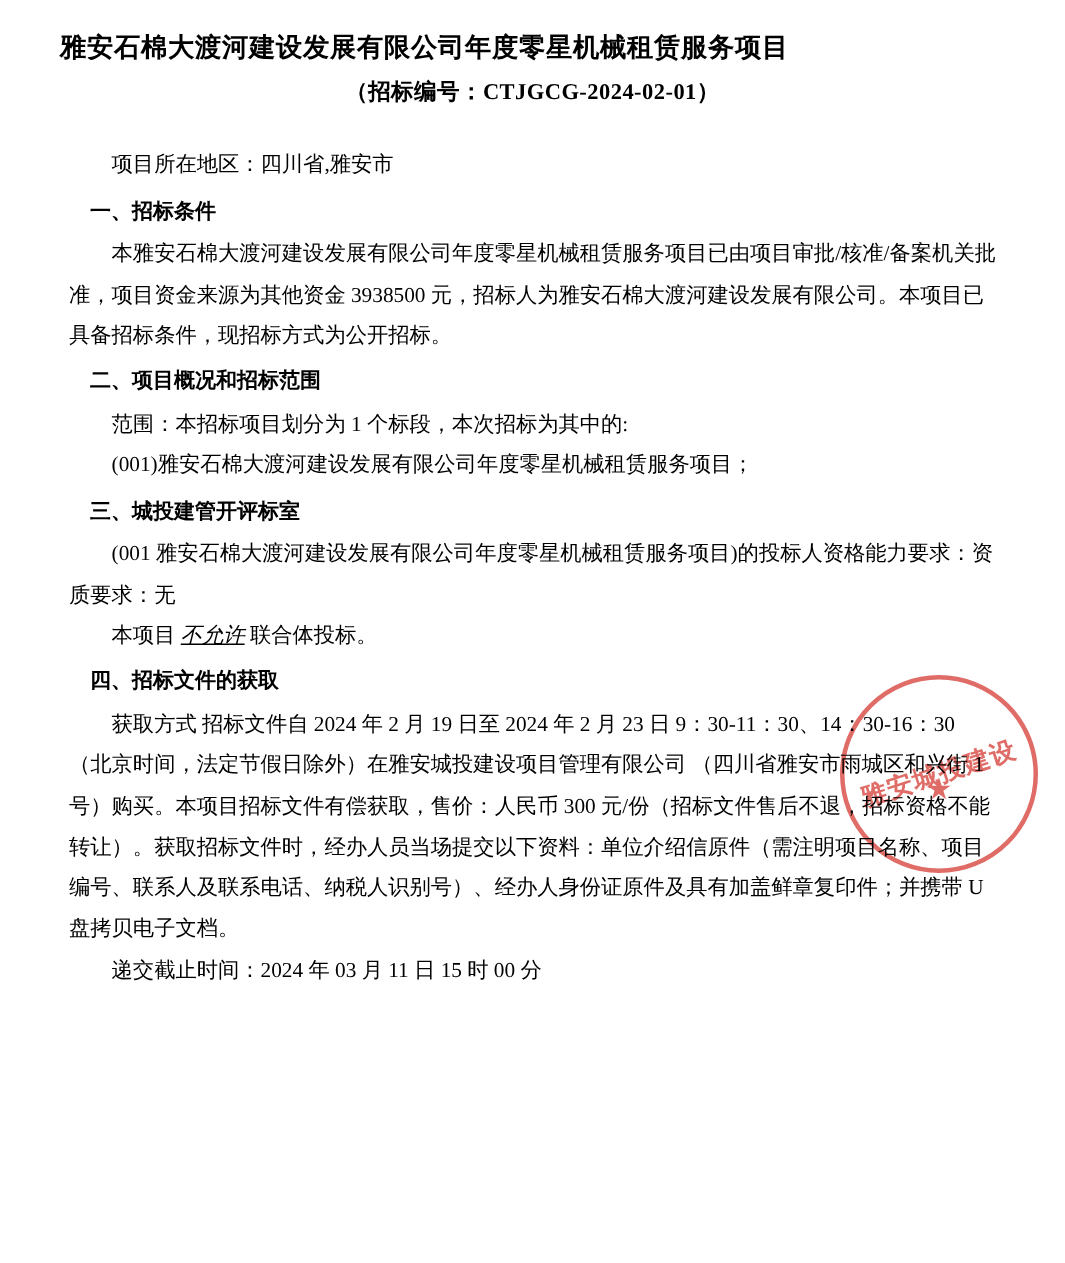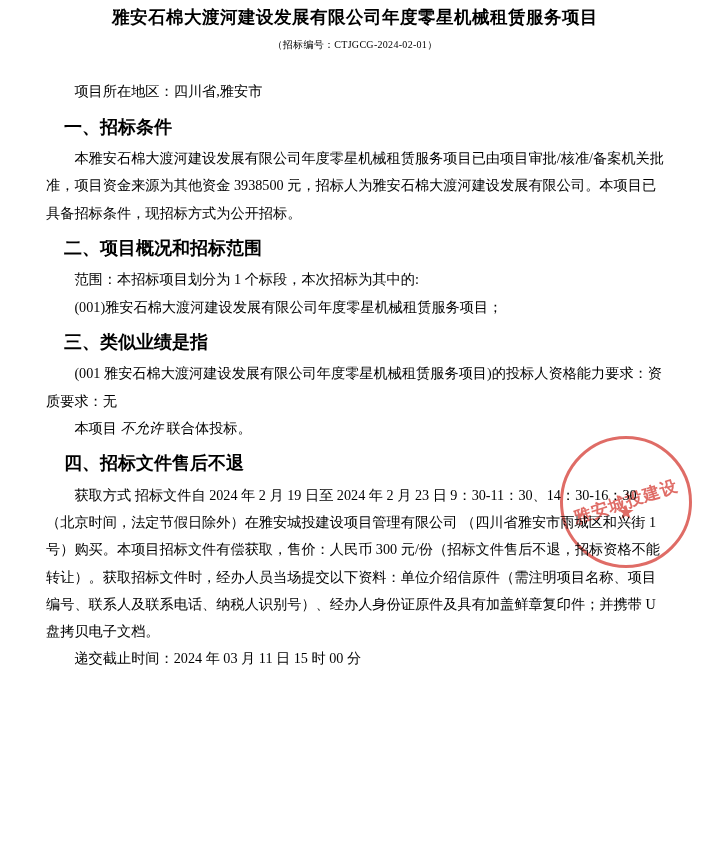--- a/index.html
+++ b/index.html
@@ -16,60 +16,62 @@
     overflow: hidden;
   }
   .page {
     position: relative;
     width: 710px;
     height: 842px;
     padding: 0;
     box-sizing: border-box;
   }
   .doc-title {
-    text-align: center;
+    text-align: left;
     font-size: 17.5px;
     font-weight: bold;
     letter-spacing: 0.5px;
-    margin: 4px 40px 0 40px;
+    margin: 18px 40px 0 40px;
     line-height: 1.5;
   }
   .doc-subtitle {
     text-align: center;
-    font-size: 10px;
+    font-size: 15px;
     margin: 8px 40px 0 40px;
     letter-spacing: 0.3px;
+    font-weight: bold;
   }
   .content {
     margin: 26px 46px 0 46px;
     font-size: 14.2px;
     line-height: 1.92;
     position: relative;
     z-index: 2;
   }
   .loc {
     margin: 0 0 2px 0;
     text-indent: 2em;
   }
   .section-head {
     font-weight: bold;
-    font-size: 18px;
+    font-size: 14px;
     text-indent: 1em;
     margin: 4px 0 1px 0;
   }
   .para {
     text-indent: 2em;
     margin: 0;
   }
   .para-flat {
     text-indent: 0;
     margin: 0;
   }
   .italic-underline {
     font-style: italic;
+    text-decoration: underline;
   }
   .seal {
     position: absolute;
     right: 18px;
     top: 432px;
     width: 126px;
     height: 126px;
     border: 3px solid #d4342c;
     border-radius: 50%;
     opacity: 0.72;
@@ -116,23 +118,23 @@
 
     <p class="loc">项目所在地区：四川省,雅安市</p>
 
     <p class="section-head">一、招标条件</p>
     <p class="para">本雅安石棉大渡河建设发展有限公司年度零星机械租赁服务项目已由项目审批/核准/备案机关批准，项目资金来源为其他资金 3938500 元，招标人为雅安石棉大渡河建设发展有限公司。本项目已具备招标条件，现招标方式为公开招标。</p>
 
     <p class="section-head">二、项目概况和招标范围</p>
     <p class="para">范围：本招标项目划分为 1 个标段，本次招标为其中的:</p>
     <p class="para">(001)雅安石棉大渡河建设发展有限公司年度零星机械租赁服务项目；</p>
 
-    <p class="section-head">三、类似业绩是指</p>
+    <p class="section-head">三、城投建管开评标室</p>
     <p class="para">(001 雅安石棉大渡河建设发展有限公司年度零星机械租赁服务项目)的投标人资格能力要求：资质要求：无</p>
     <p class="para">本项目 <span class="italic-underline">不允许</span> 联合体投标。</p>
 
-    <p class="section-head">四、招标文件售后不退</p>
+    <p class="section-head">四、招标文件的获取</p>
     <p class="para">获取方式 招标文件自 2024 年 2 月 19 日至 2024 年 2 月 23 日 9：30-11：30、14：30-16：30（北京时间，法定节假日除外）在雅安城投建设项目管理有限公司 （四川省雅安市雨城区和兴街 1 号）购买。本项目招标文件有偿获取，售价：人民币 300 元/份（招标文件售后不退，招标资格不能转让）。获取招标文件时，经办人员当场提交以下资料：单位介绍信原件（需注明项目名称、项目编号、联系人及联系电话、纳税人识别号）、经办人身份证原件及具有加盖鲜章复印件；并携带 U 盘拷贝电子文档。</p>
 
     <p class="para">递交截止时间：2024 年 03 月 11 日 15 时 00 分</p>
 
   </div>
 </div>
 
 </body></html>

